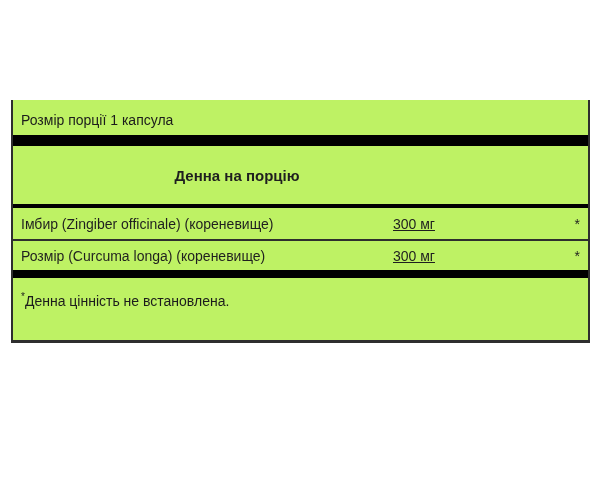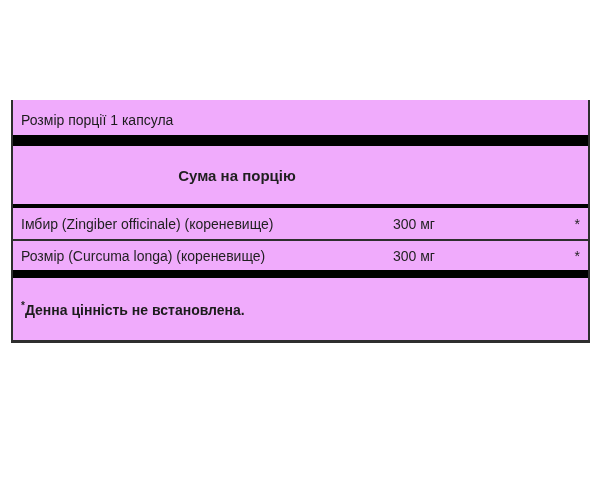--- a/index.html
+++ b/index.html
@@ -19,21 +19,21 @@
   .facts-box {
     position: absolute;
     left: 11px;
     top: 100px;
     width: 579px;
     height: 243px;
     box-sizing: border-box;
     border-left: 2px solid #2e2e2e;
     border-right: 2px solid #2e2e2e;
     border-bottom: 3px solid #2e2e2e;
-    background: #f0abfc;
+    background: #bef264;
   }
   .inner {
     padding: 0 8px;
   }
   .serving {
     margin-top: 11px;
     font-size: 14px;
     line-height: 18px;
     color: #1c1c1c;
   }
@@ -69,63 +69,63 @@
     align-items: center;
     height: 31px;
     font-size: 14px;
   }
   .cell-name {
     width: 372px;
   }
   .cell-amount {
     flex: 1;
     text-align: left;
+    text-decoration: underline;
   }
   .cell-dv {
     width: 20px;
     text-align: right;
     font-size: 14px;
   }
   .rule-thin {
     height: 2px;
     background: #2e2e2e;
   }
   .row-2 {
     height: 29px;
   }
   .bar-thick-bottom {
     height: 8px;
   }
   .footnote {
-    margin-top: 23px;
+    margin-top: 14px;
     font-size: 14px;
     line-height: 18px;
     color: #1c1c1c;
-    font-weight: bold;
   }
   .footnote sup {
     font-size: 10px;
     vertical-align: super;
     line-height: 0;
   }
 </style>
 </head>
 <body>
 
 <div class="canvas">
   <div class="facts-box">
 
     <div class="inner">
       <div class="serving">Розмір порції 1 капсула</div>
     </div>
 
     <div class="bar bar-thick-top"></div>
 
     <div class="inner header-row">
-      <div class="h-amount">Сума на порцію</div>
+      <div class="h-amount">Денна на порцію</div>
     </div>
 
     <div class="bar bar-medium"></div>
 
     <div class="inner row">
       <div class="cell-name">Імбир (Zingiber officinale) (кореневище)</div>
       <div class="cell-amount">300 мг</div>
       <div class="cell-dv">*</div>
     </div>
 

